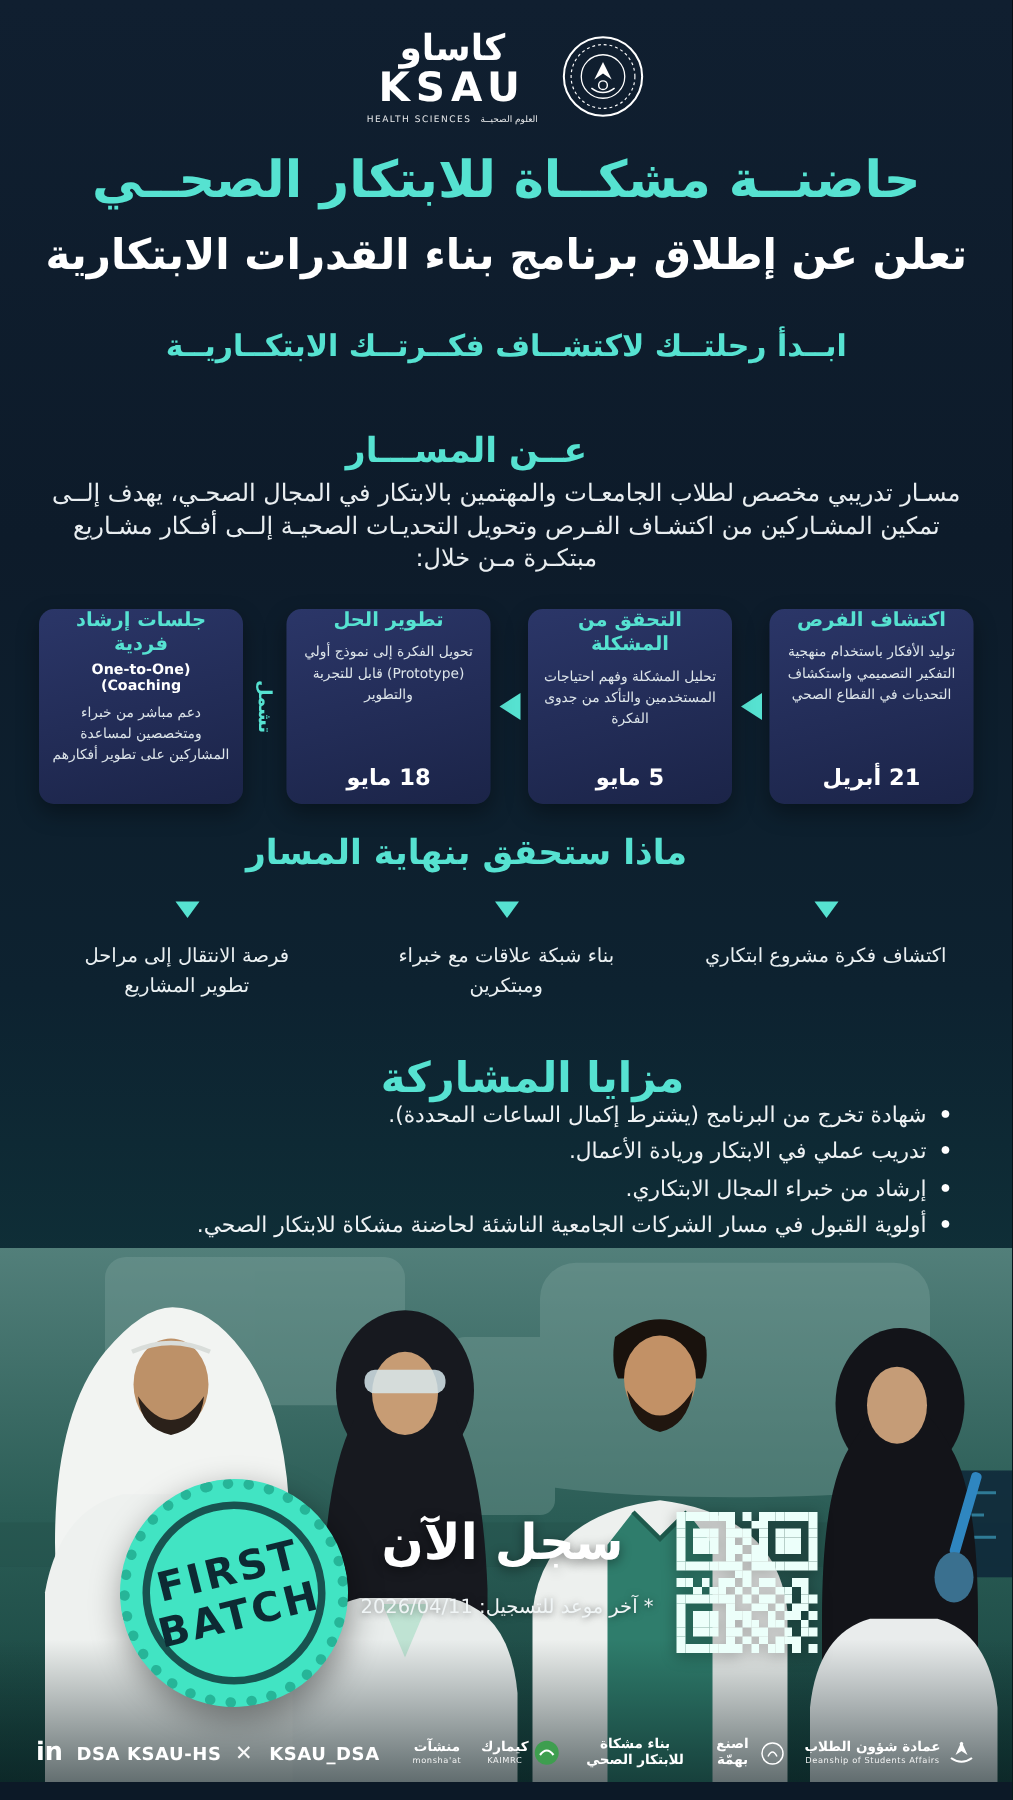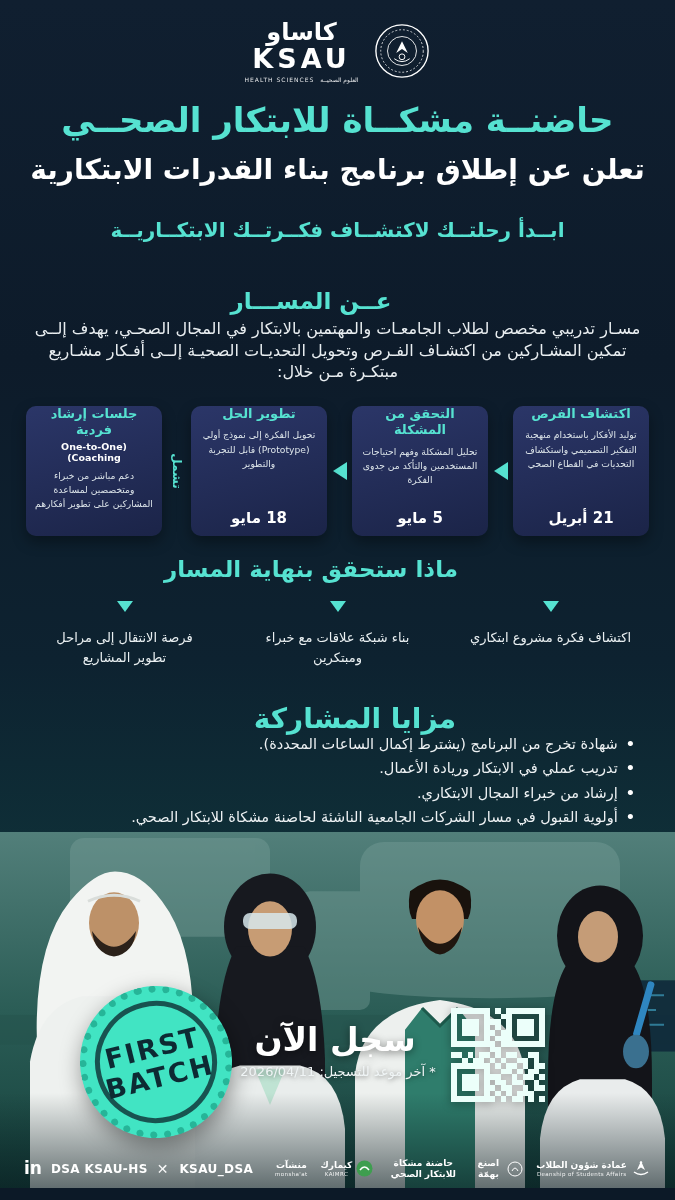--- a/index.html
+++ b/index.html
@@ -49,21 +49,21 @@
   
   .photo{position:absolute;top:832px;left:0;width:675px;height:356px;overflow:hidden;}
   .photo svg.scene{position:absolute;inset:0;z-index:1;}
   .photo::after{content:"";position:absolute;left:0;right:0;bottom:0;height:95px;z-index:2;
     background:linear-gradient(180deg,rgba(7,24,28,0),rgba(7,24,28,.6));pointer-events:none;}
   .stamp{position:absolute;left:80px;top:154px;width:152px;height:152px;transform:rotate(-14deg);z-index:3;}
   .stamp-outer{position:absolute;inset:0;border-radius:50%;background:#41e4c3;border:7px dotted #26b598;box-sizing:border-box;box-shadow:0 8px 22px rgba(0,0,0,.4);}
   .stamp-ring{position:absolute;inset:15px;border:5px solid rgba(13,42,48,.78);border-radius:50%;}
   .stamp-text{position:absolute;inset:0;display:flex;flex-direction:column;align-items:center;justify-content:center;gap:3px;}
   .stamp-text span{font-weight:800;font-size:27px;letter-spacing:2px;color:#0d2a33;line-height:1;}
-  .register{position:absolute;right:235px;top:188px;width:210px;z-index:3;text-align:center;color:#fff;font-size:33px;font-weight:700;direction:rtl;text-shadow:0 2px 8px rgba(0,0,0,.45);}
+  .register{position:absolute;right:235px;top:176px;width:210px;z-index:3;text-align:center;color:#fff;font-size:33px;font-weight:700;direction:rtl;text-shadow:0 2px 8px rgba(0,0,0,.45);}
   .deadline{position:absolute;right:228px;top:232px;width:218px;z-index:3;text-align:center;color:#f0f5f6;font-size:13px;direction:rtl;text-shadow:0 1px 5px rgba(0,0,0,.5);}
   .qr{position:absolute;right:130px;top:176px;width:94px;height:94px;z-index:3;display:grid;grid-template-columns:repeat(17,1fr);grid-template-rows:repeat(17,1fr);filter:drop-shadow(0 2px 5px rgba(0,0,0,.35));}
   .qr .on{background:#ecfffa;}
   .photo-footer{position:absolute;left:0;right:0;bottom:9px;z-index:4;display:flex;align-items:center;justify-content:space-between;padding:0 24px;}
   .social{display:flex;align-items:center;gap:9px;color:#fff;}
   .in-badge{font-weight:800;font-size:17px;line-height:1;}
   .x-badge{font-weight:800;font-size:14px;line-height:1;margin-right:2px;opacity:.95;}
   .handle{font-size:12px;font-weight:700;letter-spacing:.4px;}
   .partners{display:flex;align-items:center;gap:13px;}
   .partner{display:flex;align-items:center;gap:4px;color:#fff;text-align:center;}
@@ -538,21 +538,21 @@
           <div class="stack">
             <span class="ar">كيمارك</span>
             <span class="en">KAIMRC</span>
           </div>
           <svg width="17" height="17" viewBox="0 0 17 17">
             <circle cx="8.5" cy="8.5" r="8" fill="#3e9e4f"></circle>
             <path d="M4 10 Q8.5 4 13 10" stroke="#fff" stroke-width="1.4" fill="none"></path>
           </svg>
         </div>
         <div class="partner">
-          <span class="ar" style="max-width:74px;">حاضنة مشكاة للابتكار الصحي</span>
+          <span class="ar" style="max-width:74px;">بناء مشكاة للابتكار الصحي</span>
         </div>
         <div class="partner">
           <span class="ar" style="max-width:30px;">اصنع بهمّة</span>
           <svg width="16" height="16" viewBox="0 0 16 16">
             <circle cx="8" cy="8" r="7" fill="none" stroke="#fff" stroke-width="1"></circle>
             <path d="M5 10 Q8 4 11 10" stroke="#fff" stroke-width="1" fill="none"></path>
           </svg>
         </div>
         <div class="partner">
           <div class="stack">

